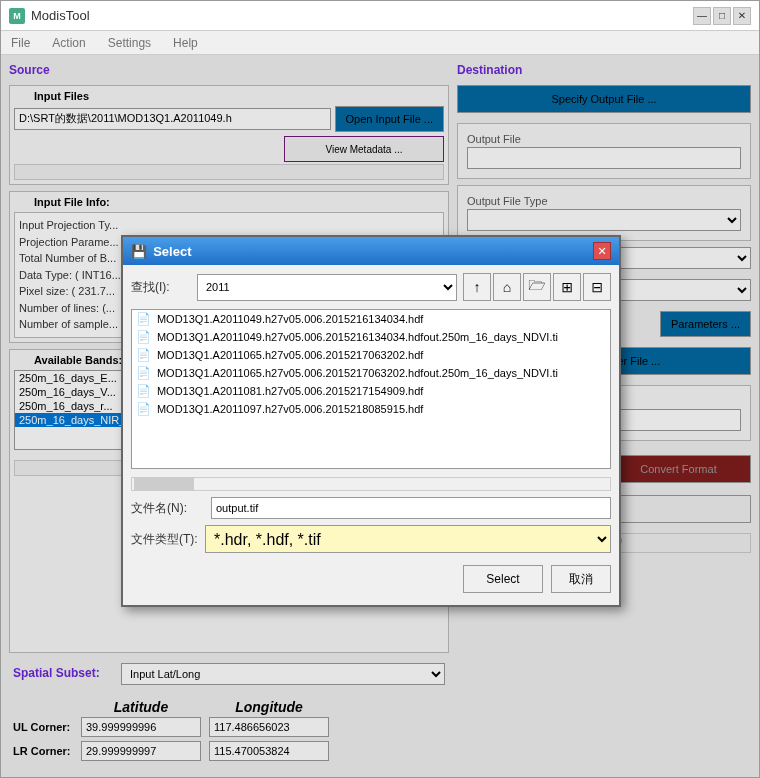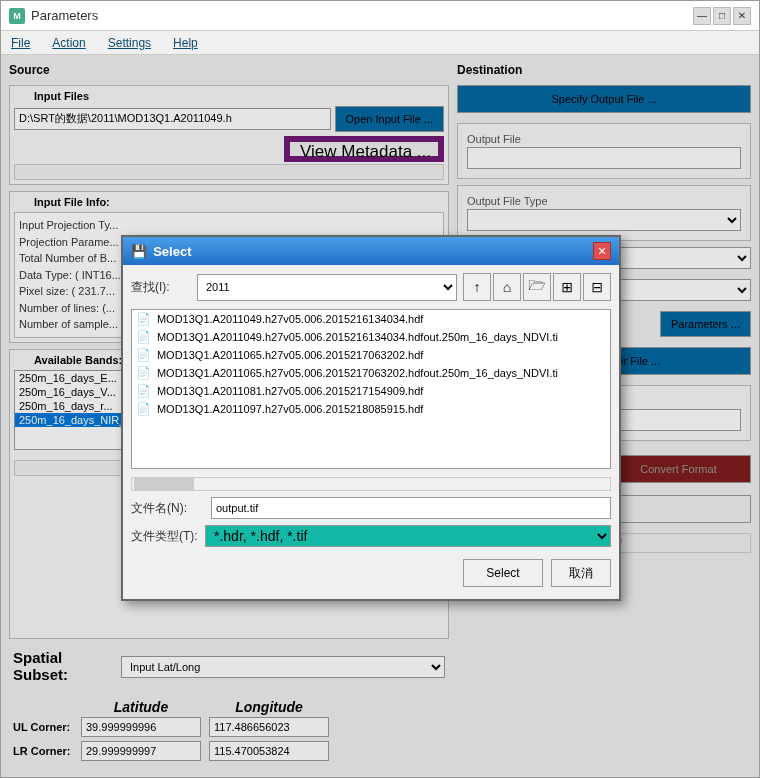--- a/index.html
+++ b/index.html
@@ -77,22 +77,21 @@
       align-items: center;
       padding: 2px 4px;
       border-bottom: 1px solid #ccc;
       height: 24px;
       gap: 10px;
     }
     .menu-item {
       padding: 2px 6px;
       cursor: pointer;
       font-size: 12px;
-      color: #0c4a6e;
-      text-decoration: underline;
+      color: #737373;
     }
 
     
     .main-content {
       display: flex;
       flex: 1;
       padding: 8px;
       gap: 8px;
       position: relative;
     }
@@ -109,21 +108,21 @@
     .right-panel {
       flex: 1;
       display: flex;
       flex-direction: column;
       gap: 6px;
     }
 
     .panel-label {
       font-size: 12px;
       font-weight: bold;
-      color: #000000;
+      color: #6d28d9;
       margin-bottom: 2px;
     }
 
     .input-field {
       width: 100%;
       height: 22px;
       border: 1px solid #999;
       background: white;
       padding: 2px 4px;
       font-size: 11px;
@@ -172,23 +171,23 @@
       font-size: 11px;
       overflow: hidden;
       text-overflow: ellipsis;
       white-space: nowrap;
     }
 
     .metadata-btn {
       width: 100%;
       height: 26px;
       background: #f0f0f0;
-      border: 6px solid #701a75;
-      cursor: pointer;
-      font-size: 17px;
+      border: 1px solid #701a75;
+      cursor: pointer;
+      font-size: 10px;
     }
 
     
     .hscroll-bar {
       height: 16px;
       background: #f0f0f0;
       border: 1px solid #ccc;
       margin-top: 2px;
     }
 
@@ -484,25 +483,25 @@
       flex: 1;
       height: 22px;
       border: 1px solid #999;
       background: white;
       padding: 6px 4px;
       font-size: 11px;
     }
 
     .dialog-type-select {
       flex: 1;
-      height: 22px;
-      border: 1px solid #999;
-      background: #14b8a6;
+      height: 28px;
+      border: 1px solid #999;
+      background: #fef9c3;
       padding: 0 4px;
-      font-size: 14px;
+      font-size: 16px;
     }
 
     .dialog-footer {
       display: flex;
       justify-content: flex-end;
       gap: 8px;
       padding: 4px 0;
     }
 
     .dialog-select-btn {
@@ -526,21 +525,21 @@
 </head>
 <body>
 
 <div class="main-window">
 
   <div class="title-bar">
     <div class="title-left">
       <div class="app-icon">
         <span>M</span>
       </div>
-      <span class="title-text">Parameters</span>
+      <span class="title-text">ModisTool</span>
     </div>
     <div class="title-controls">
       <div class="title-btn">—</div>
       <div class="title-btn">□</div>
       <div class="title-btn">✕</div>
     </div>
   </div>
 
   <div class="menu-bar">
     <span class="menu-item">File</span>
@@ -587,21 +586,21 @@
           <div class="bands-list-item">250m_16_days_r...</div>
           <div class="bands-list-item selected">250m_16_days_NIR_refl...</div>
         </div>
         <div class="bands-row">
           <div class="bands-scroll" style="flex:1"></div>
           <button class="btn" style="width:40px">&lt;&lt;</button>
         </div>
       </div>
 
       <div class="spatial-row">
-        <span class="panel-label" style="width:100px;font-size:15px">Spatial Subset:</span>
+        <span class="panel-label" style="width:100px;font-size:12px">Spatial Subset:</span>
         <select class="dropdown"><option>Input Lat/Long</option><option>Use Map</option><option>Entire Map</option></select>
       </div>
 
       <div class="corners-section">
         <div style="display:flex;gap:8px;margin-bottom:2px;margin-left:68px">
           <span class="corner-col-header">Latitude</span>
           <span class="corner-col-header">Longitude</span>
         </div>
         <div class="corner-row">
           <span class="corner-label">UL Corner:</span>

